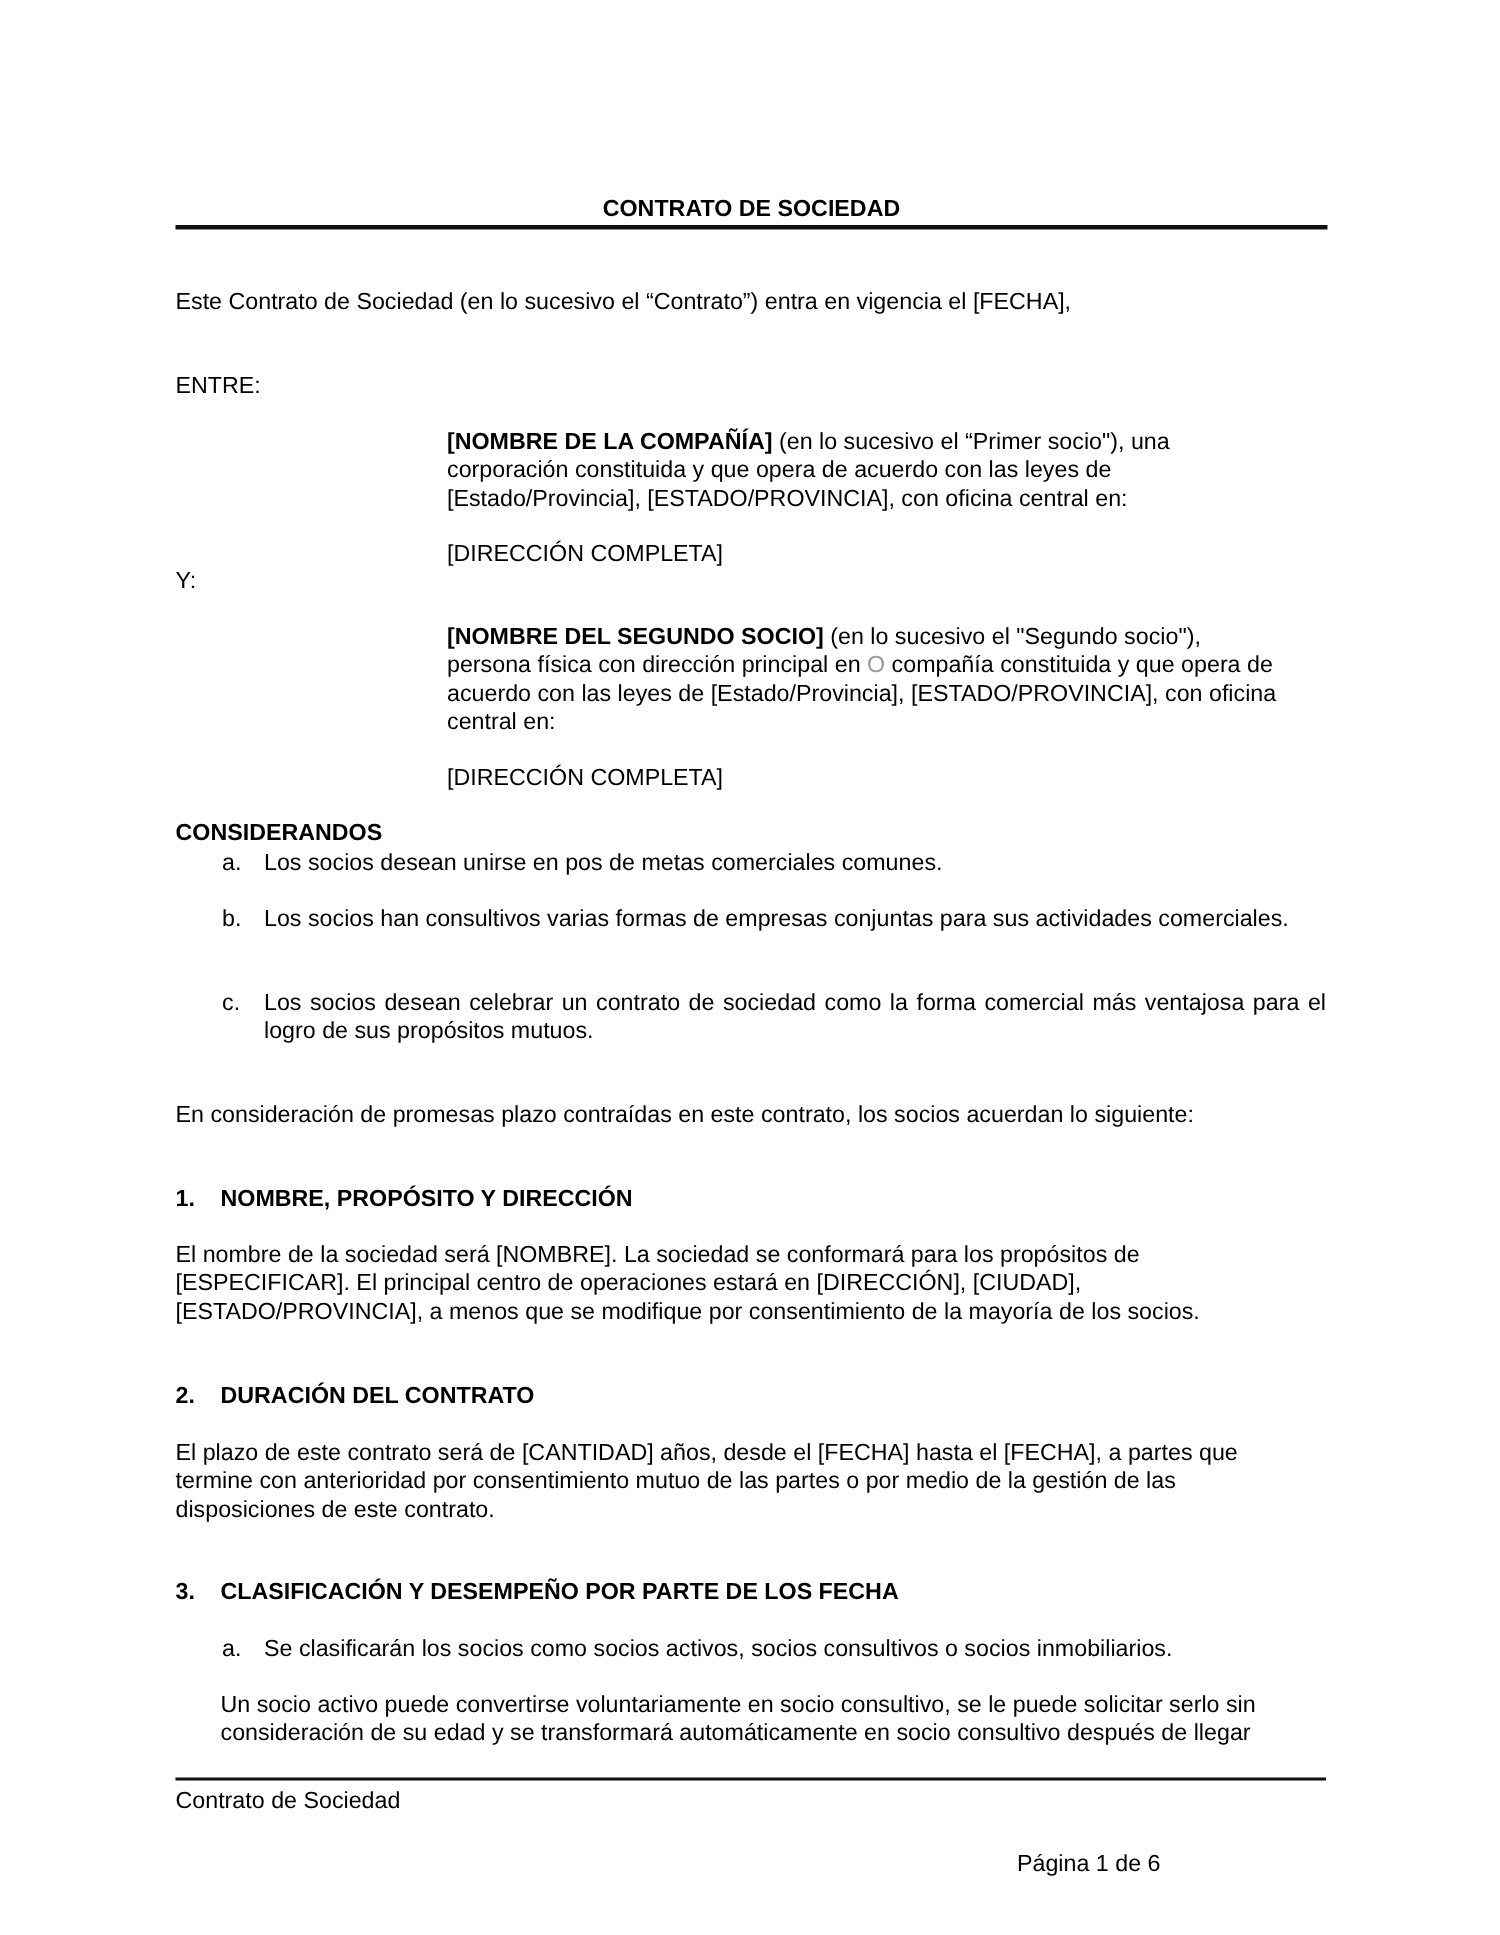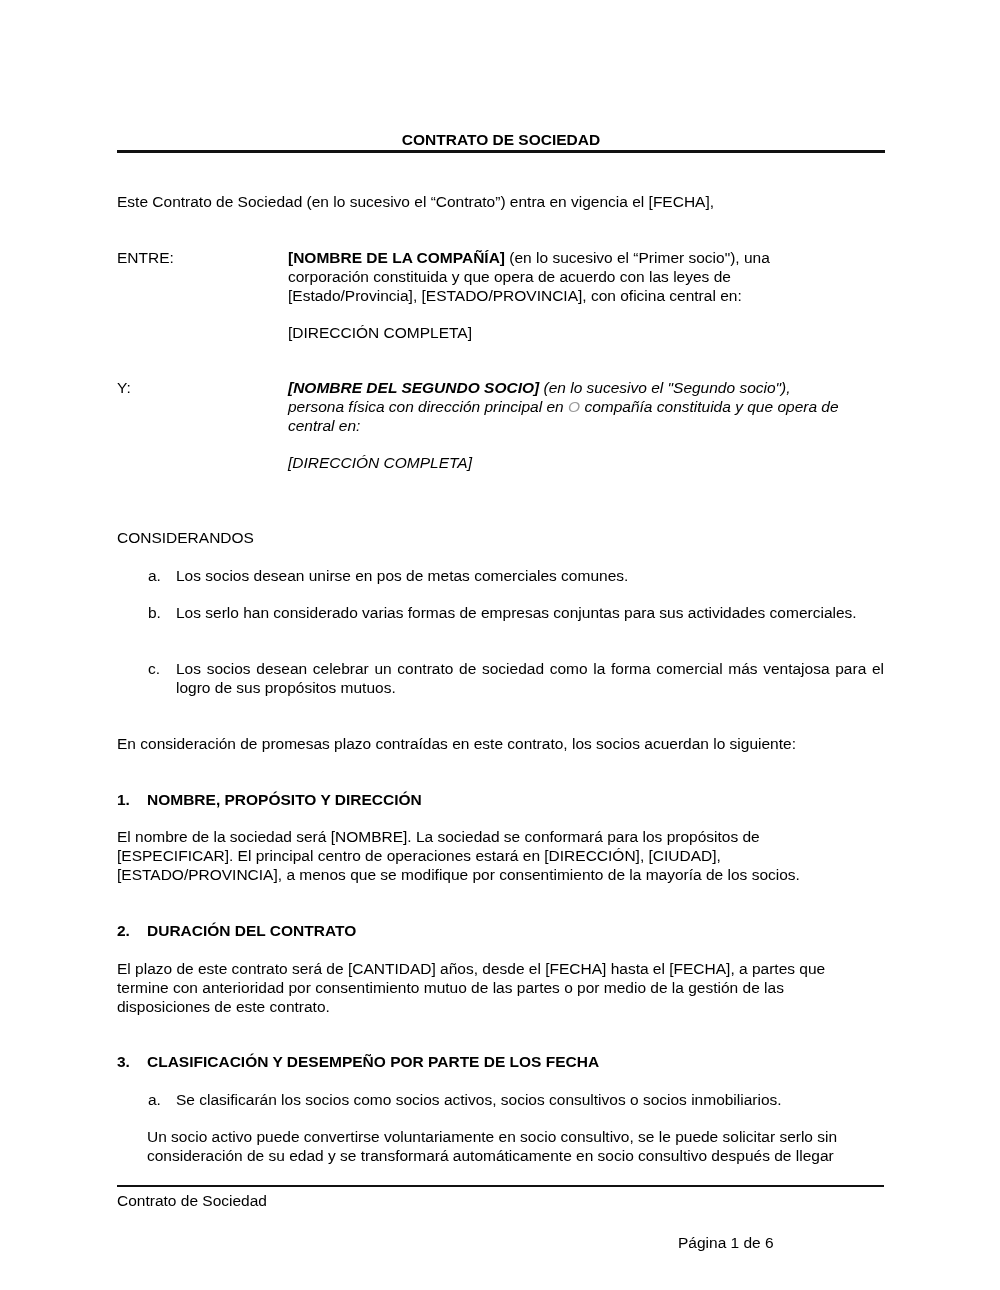--- a/index.html
+++ b/index.html
@@ -23,27 +23,27 @@
     .title {
       left: 117px; width: 768px; top: 130px;
       text-align: center; font-weight: bold; font-size: 15.5px;
     }
     .title-rule {
       left: 117px; width: 768px; top: 150px; height: 2.5px; background: #111;
     }
     .intro { left: 117px; top: 192px; }
 
     .party-label { left: 117px; font-weight: normal; }
-    .party-body { left: 288px; width: 590px; }
+    .party-body { left: 298px; width: 590px; margin-top: 37px; }
     .party-body p { margin: 0; }
     .party-body .addr { margin-top: 18px; }
     .bold { font-weight: bold; }
     .gray-o { color: #9a9a9a; }
 
-    .section-label { left: 117px; font-weight: normal; }
+    .section-label { left: 117px; font-weight: bold; margin-top: 18px; }
 
     .list-item { left: 148px; width: 736px; }
     .list-letter { position: absolute; left: 0; top: 0; }
     .list-text { margin-left: 28px; text-align: justify; }
 
     .para { left: 117px; width: 760px; }
     .heading { left: 117px; font-weight: bold; }
     .heading .num { display: inline-block; width: 30px; }
 
     .footer-rule {
@@ -64,36 +64,37 @@
 
   <div class="abs party-label" style="top:248px;">ENTRE:</div>
   <div class="abs party-body" style="top:248px;">
     <p><span class="bold">[NOMBRE DE LA COMPAÑÍA]</span><span> (en lo sucesivo el “Primer socio"), una</span></p>
     <p>corporación constituida y que opera de acuerdo con las leyes de</p>
     <p>[Estado/Provincia], [ESTADO/PROVINCIA], con oficina central en:</p>
     <p class="addr">[DIRECCIÓN COMPLETA]</p>
   </div>
 
   <div class="abs party-label" style="top:378px;">Y:</div>
-  <div class="abs party-body" style="top:378px;font-style:italic;">
+  <div class="abs party-body" style="top:378px;">
     <p><span class="bold">[NOMBRE DEL SEGUNDO SOCIO]</span><span> (en lo sucesivo el "Segundo socio"),</span></p>
     <p><span>persona física con dirección principal en </span><span class="gray-o">O</span><span> compañía constituida y que opera de</span></p>
+    <p>acuerdo con las leyes de [Estado/Provincia], [ESTADO/PROVINCIA], con oficina</p>
     <p>central en:</p>
     <p class="addr">[DIRECCIÓN COMPLETA]</p>
   </div>
 
   <div class="abs section-label" style="top:528px;">CONSIDERANDOS</div>
 
   <div class="abs list-item" style="top:566px;">
     <span class="list-letter">a.</span>
     <div class="list-text">Los socios desean unirse en pos de metas comerciales comunes.</div>
   </div>
   <div class="abs list-item" style="top:603px;">
     <span class="list-letter">b.</span>
-    <div class="list-text">Los serlo han considerado varias formas de empresas conjuntas para sus actividades comerciales.</div>
+    <div class="list-text">Los socios han consultivos varias formas de empresas conjuntas para sus actividades comerciales.</div>
   </div>
   <div class="abs list-item" style="top:659px;">
     <span class="list-letter">c.</span>
     <div class="list-text">Los socios desean celebrar un contrato de sociedad como la forma comercial más ventajosa para el logro de sus propósitos mutuos.</div>
   </div>
 
   <div class="abs para" style="top:734px;">En consideración de promesas plazo contraídas en este contrato, los socios acuerdan lo siguiente:</div>
 
   <div class="abs heading" style="top:790px;">
     <span class="num">1.</span><span>NOMBRE, PROPÓSITO Y DIRECCIÓN</span>

